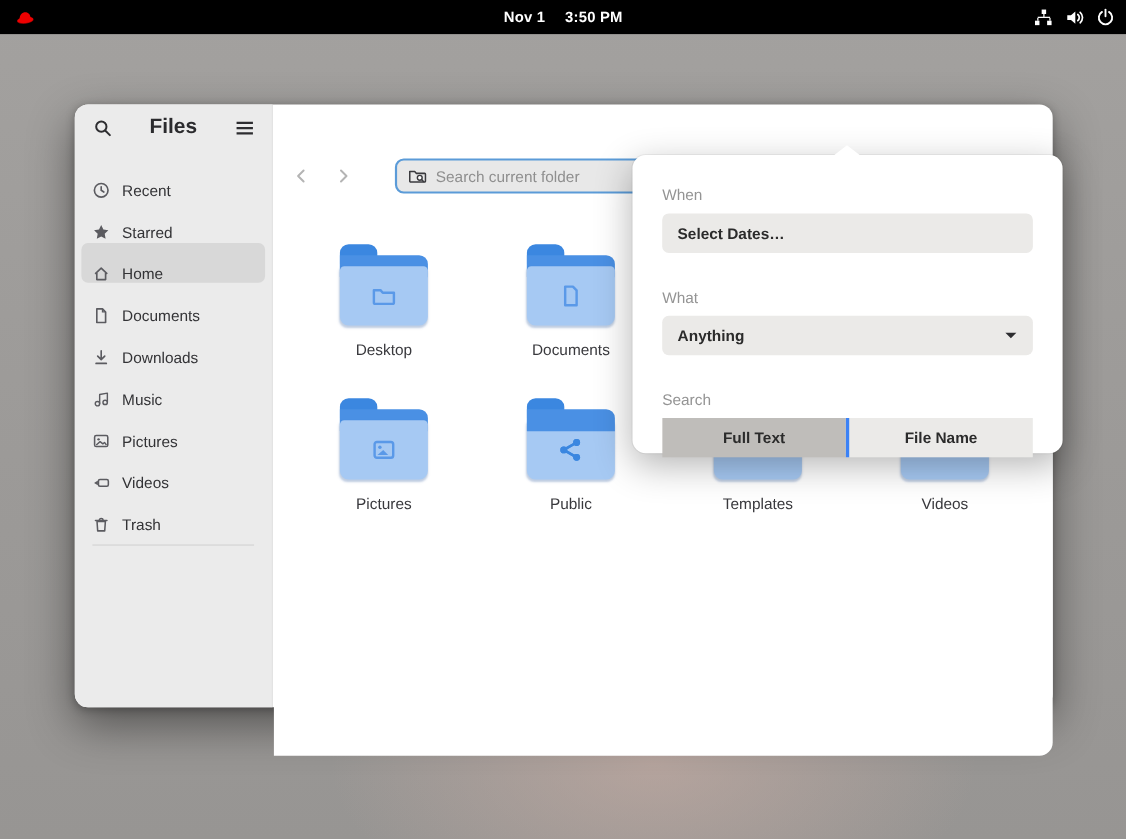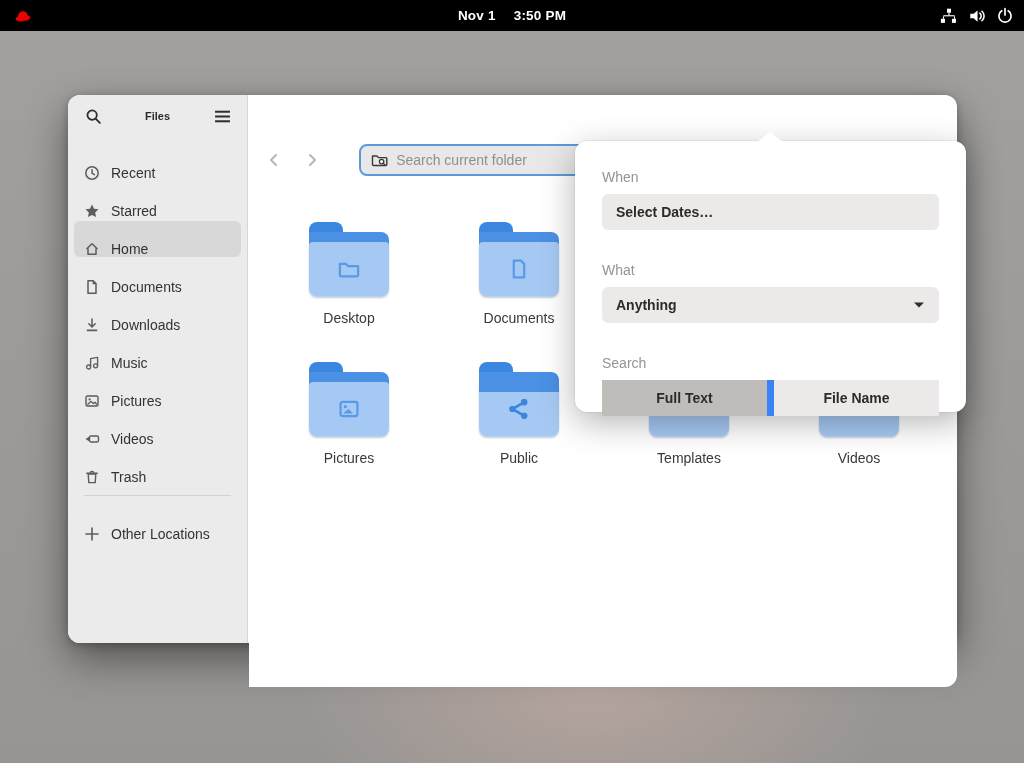--- a/index.html
+++ b/index.html
@@ -23,21 +23,21 @@
   .sysicon { width:18px; height:18px; display:block; }
 
   
   .window { position:absolute; left:68px; top:95px; width:889px; height:548px;
     border-radius:12px; background:#fff;
     box-shadow:0 16px 42px rgba(0,0,0,.45), 0 2px 8px rgba(0,0,0,.25); z-index:10; }
 
   .sidebar { position:absolute; left:0; top:0; width:180px; height:548px;
     background:#ebebeb; border-radius:12px 0 0 12px; border-right:1px solid #d6d6d6; }
   .sb-header { height:42px; display:flex; align-items:center; padding:0 14px; }
-  .sb-title { flex:1; text-align:center; font-size:11px; font-weight:bold; color:#2b2b2e; }
+  .sb-title { flex:1; text-align:center; font-size:19px; font-weight:bold; color:#2b2b2e; }
   .iconbtn { width:22px; height:22px; display:flex; align-items:center; justify-content:center;
     background:none; border:none; cursor:pointer; }
   .sb-list { padding:8px 6px 0 6px; }
   .sb-item { height:36px; margin-bottom:2px; display:flex; align-items:flex-end; gap:11px;
     padding:0 10px; border-radius:6px; font-size:14px; color:#333336; cursor:pointer; }
   .sb-item.selected { background:#d8d8d8; }
   .sb-icon { width:16px; height:16px; flex:0 0 16px; }
   .sb-divider { height:1px; background:#d2d2d2; margin:10px 10px; }
 
   
@@ -93,21 +93,21 @@
   .pop-label { font-size:14px; color:#949494; margin-bottom:9px; }
   .pop-btn { width:100%; height:36px; background:#ebeae8; border:none; border-radius:6px;
     font-family:"Liberation Sans",sans-serif; font-size:14px; font-weight:bold; color:#2b2b2b;
     text-align:left; padding:0 14px; margin-bottom:32px; cursor:pointer;
     display:flex; align-items:center; }
   .pop-btn .grow { flex:1; }
   .seg { display:flex; width:100%; height:36px; border-radius:0; overflow:hidden; }
   .seg button { flex:1; border:none; font-family:"Liberation Sans",sans-serif;
     font-size:14px; font-weight:bold; color:#2b2b2b; cursor:pointer; }
   .seg .on  { background:#bfbdba; }
-  .seg .off { background:#ebeae8; border-left:7px solid #3b82f6; }
+  .seg .off { background:#ebeae8; border-left:3px solid #3b82f6; }
 </style>
 </head>
 <body>
 
 <div class="topbar">
   <div class="topbar-left">
     <svg class="sysicon" width="26" height="24" viewBox="0 0 26 24">
       <ellipse cx="13" cy="15.5" rx="11" ry="4.6" fill="#8a0000" transform="rotate(-7 13 15.5)"></ellipse>
       <path d="M5.5 14 C5.5 8.5 9 5 13 5 C17 5 20 8.2 20 13.2 L20 14.6 C18 16.2 15.6 17 13 17 C9.8 17 7 15.8 5.5 14 Z" fill="#e00"></path>
       <ellipse cx="13" cy="15.2" rx="10.5" ry="3.8" fill="#e00" transform="rotate(-7 13 15.2)"></ellipse>
@@ -218,27 +218,20 @@
         <svg class="sb-icon" viewBox="0 0 16 16">
           <path d="M4.2 5 H11.8 L11.2 13.6 H4.8 Z" stroke="#5b5b60" stroke-width="1.4" fill="none" stroke-linejoin="round"></path>
           <line x1="2.8" y1="4.2" x2="13.2" y2="4.2" stroke="#5b5b60" stroke-width="1.4" stroke-linecap="round"></line>
           <path d="M6.3 4 Q6.3 2.4 8 2.4 Q9.7 2.4 9.7 4" stroke="#5b5b60" stroke-width="1.3" fill="none"></path>
         </svg>
         <span>Trash</span>
       </div>
 
       <div class="sb-divider"></div>
 
-      <div class="sb-item">
-        <svg class="sb-icon" viewBox="0 0 16 16">
-          <line x1="8" y1="2" x2="8" y2="14" stroke="#5b5b60" stroke-width="1.6" stroke-linecap="round"></line>
-          <line x1="2" y1="8" x2="14" y2="8" stroke="#5b5b60" stroke-width="1.6" stroke-linecap="round"></line>
-        </svg>
-        <span>Other Locations</span>
-      </div>
     </div>
   </div>
 
   <div class="main">
     <div class="mheader">
       <button class="navbtn back">
         <svg width="14" height="14" viewBox="0 0 14 14">
           <path d="M9 2 L4 7 L9 12" stroke="#b4b4b4" stroke-width="1.8" fill="none" stroke-linecap="round" stroke-linejoin="round"></path>
         </svg>
       </button>

